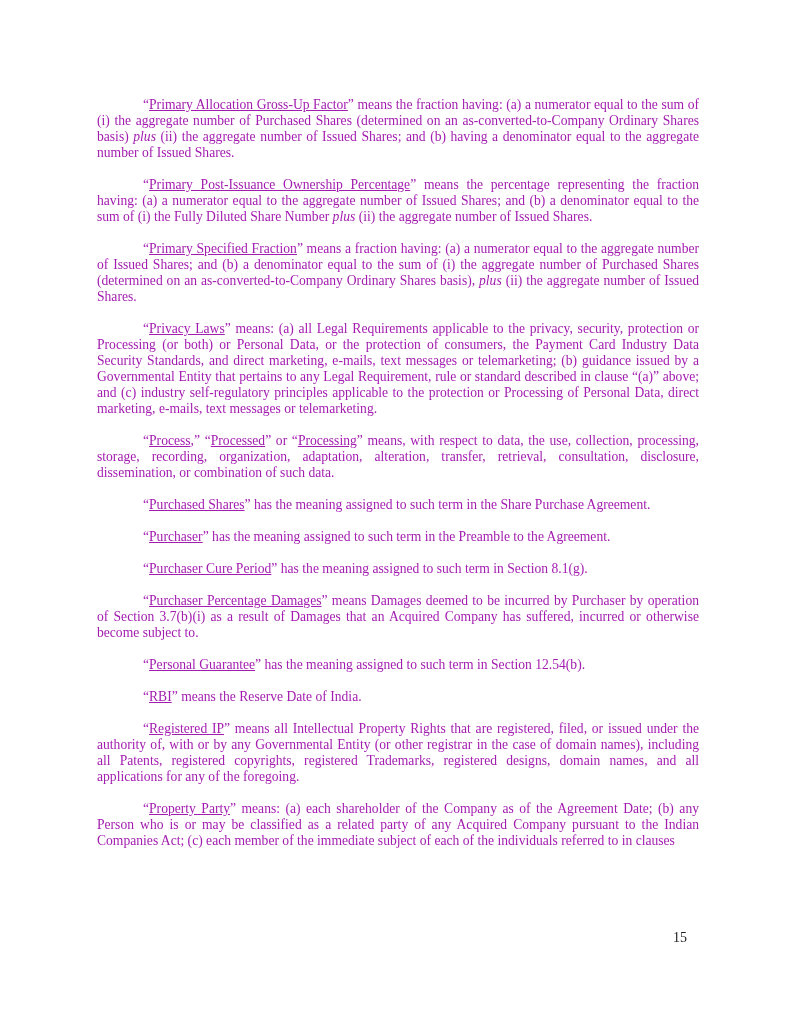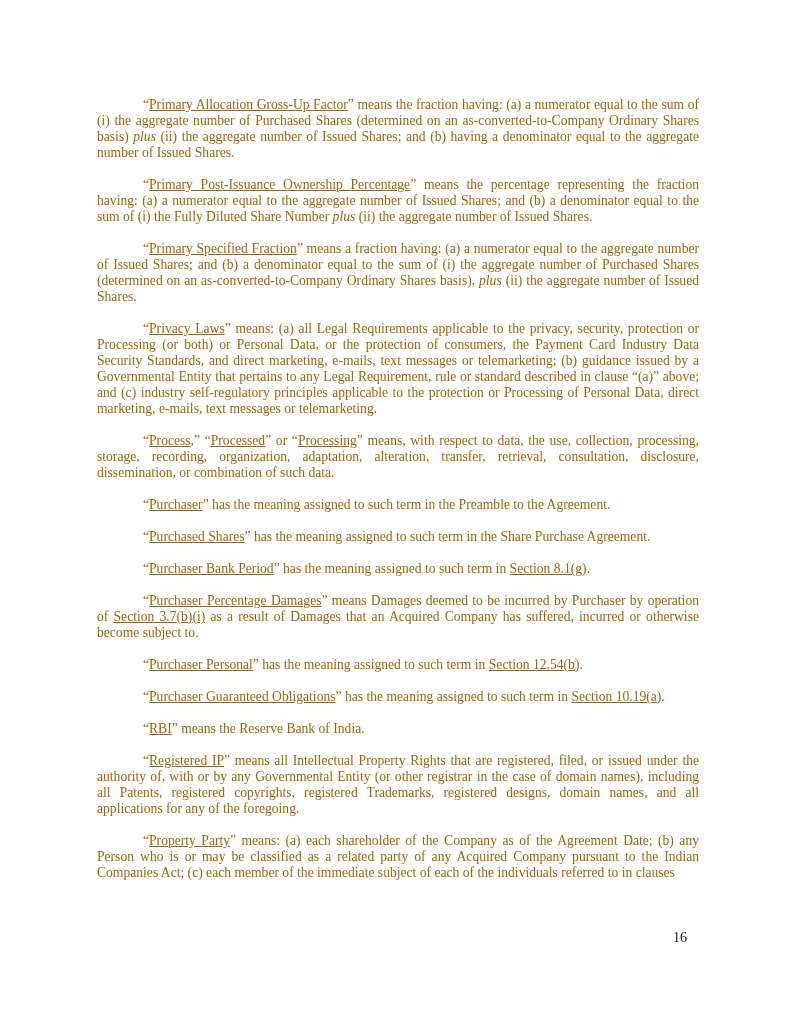--- a/index.html
+++ b/index.html
@@ -1,42 +1,41 @@
 <!DOCTYPE html>
 <html><head>
   <meta charset="utf-8">
   <style>
     html, body { margin: 0; padding: 0; background: #ffffff; }
     body { width: 791px; height: 1024px; position: relative; overflow: hidden; }
     .page {
       position: absolute; left: 97px; top: 97px; width: 602px;
       font-family: "Liberation Serif", serif;
-      font-size: 13.6px; line-height: 16px; color: #a16207;
+      font-size: 13.6px; line-height: 16px; color: #a21caf;
     }
     .para { text-align: justify; text-indent: 46px; margin: 0 0 16px 0; }
     .term { text-decoration: underline; text-underline-offset: 1px; }
-    .xref { text-decoration: underline; text-underline-offset: 1px; }
+    .xref { text-underline-offset: 1px; }
     em { font-style: italic; }
     .page-number {
       position: absolute; left: 673px; top: 930px;
       font-family: "Liberation Serif", serif; font-size: 14px; color: #1a1a1a;
     }
   </style>
 </head>
 <body>
 
 <div class="page" id="page">
     <p class="para"><span>“</span><span class="term">Primary Allocation Gross-Up Factor</span><span>” means the fraction having: (a) a numerator equal to the sum of (i) the aggregate number of Purchased Shares (determined on an as-converted-to-Company Ordinary Shares basis) </span><em>plus</em><span> (ii) the aggregate number of Issued Shares; and (b) having a denominator equal to the aggregate number of Issued Shares.</span></p>
     <p class="para"><span>“</span><span class="term">Primary Post-Issuance Ownership Percentage</span><span>” means the percentage representing the fraction having: (a) a numerator equal to the aggregate number of Issued Shares; and (b) a denominator equal to the sum of (i) the Fully Diluted Share Number </span><em>plus</em><span> (ii) the aggregate number of Issued Shares.</span></p>
     <p class="para"><span>“</span><span class="term">Primary Specified Fraction</span><span>” means a fraction having: (a) a numerator equal to the aggregate number of Issued Shares; and (b) a denominator equal to the sum of (i) the aggregate number of Purchased Shares (determined on an as-converted-to-Company Ordinary Shares basis), </span><em>plus</em><span> (ii) the aggregate number of Issued Shares.</span></p>
     <p class="para"><span>“</span><span class="term">Privacy Laws</span><span>” means: (a) all Legal Requirements applicable to the privacy, security, protection or Processing (or both) or Personal Data, or the protection of consumers, the Payment Card Industry Data Security Standards, and direct marketing, e-mails, text messages or telemarketing; (b) guidance issued by a Governmental Entity that pertains to any Legal Requirement, rule or standard described in clause “(a)” above; and (c) industry self-regulatory principles applicable to the protection or Processing of Personal Data, direct marketing, e-mails, text messages or telemarketing.</span></p>
     <p class="para"><span>“</span><span class="term">Process</span><span>,” “</span><span class="term">Processed</span><span>” or “</span><span class="term">Processing</span><span>” means, with respect to data, the use, collection, processing, storage, recording, organization, adaptation, alteration, transfer, retrieval, consultation, disclosure, dissemination, or combination of such data.</span></p>
+    <p class="para"><span>“</span><span class="term">Purchased Shares</span><span>” has the meaning assigned to such term in the Share Purchase Agreement.</span></p>
     <p class="para"><span>“</span><span class="term">Purchaser</span><span>” has the meaning assigned to such term in the Preamble to the Agreement.</span></p>
-    <p class="para"><span>“</span><span class="term">Purchased Shares</span><span>” has the meaning assigned to such term in the Share Purchase Agreement.</span></p>
-    <p class="para"><span>“</span><span class="term">Purchaser Bank Period</span><span>” has the meaning assigned to such term in </span><span class="xref">Section 8.1(g)</span><span>.</span></p>
+    <p class="para"><span>“</span><span class="term">Purchaser Cure Period</span><span>” has the meaning assigned to such term in </span><span class="xref">Section 8.1(g)</span><span>.</span></p>
     <p class="para"><span>“</span><span class="term">Purchaser Percentage Damages</span><span>” means Damages deemed to be incurred by Purchaser by operation of </span><span class="xref">Section 3.7(b)(i)</span><span> as a result of Damages that an Acquired Company has suffered, incurred or otherwise become subject to.</span></p>
-    <p class="para"><span>“</span><span class="term">Purchaser Personal</span><span>” has the meaning assigned to such term in </span><span class="xref">Section 12.54(b)</span><span>.</span></p>
-    <p class="para"><span>“</span><span class="term">Purchaser Guaranteed Obligations</span><span>” has the meaning assigned to such term in </span><span class="xref">Section 10.19(a)</span><span>.</span></p>
-    <p class="para"><span>“</span><span class="term">RBI</span><span>” means the Reserve Bank of India.</span></p>
+    <p class="para"><span>“</span><span class="term">Personal Guarantee</span><span>” has the meaning assigned to such term in </span><span class="xref">Section 12.54(b)</span><span>.</span></p>
+    <p class="para"><span>“</span><span class="term">RBI</span><span>” means the Reserve Date of India.</span></p>
     <p class="para"><span>“</span><span class="term">Registered IP</span><span>” means all Intellectual Property Rights that are registered, filed, or issued under the authority of, with or by any Governmental Entity (or other registrar in the case of domain names), including all Patents, registered copyrights, registered Trademarks, registered designs, domain names, and all applications for any of the foregoing.</span></p>
     <p class="para"><span>“</span><span class="term">Property Party</span><span>” means: (a) each shareholder of the Company as of the Agreement Date; (b) any Person who is or may be classified as a related party of any Acquired Company pursuant to the Indian Companies Act; (c) each member of the immediate subject of each of the individuals referred to in clauses</span></p>
   </div>
-<div class="page-number">16</div>
+<div class="page-number">15</div>
 
 </body></html>

